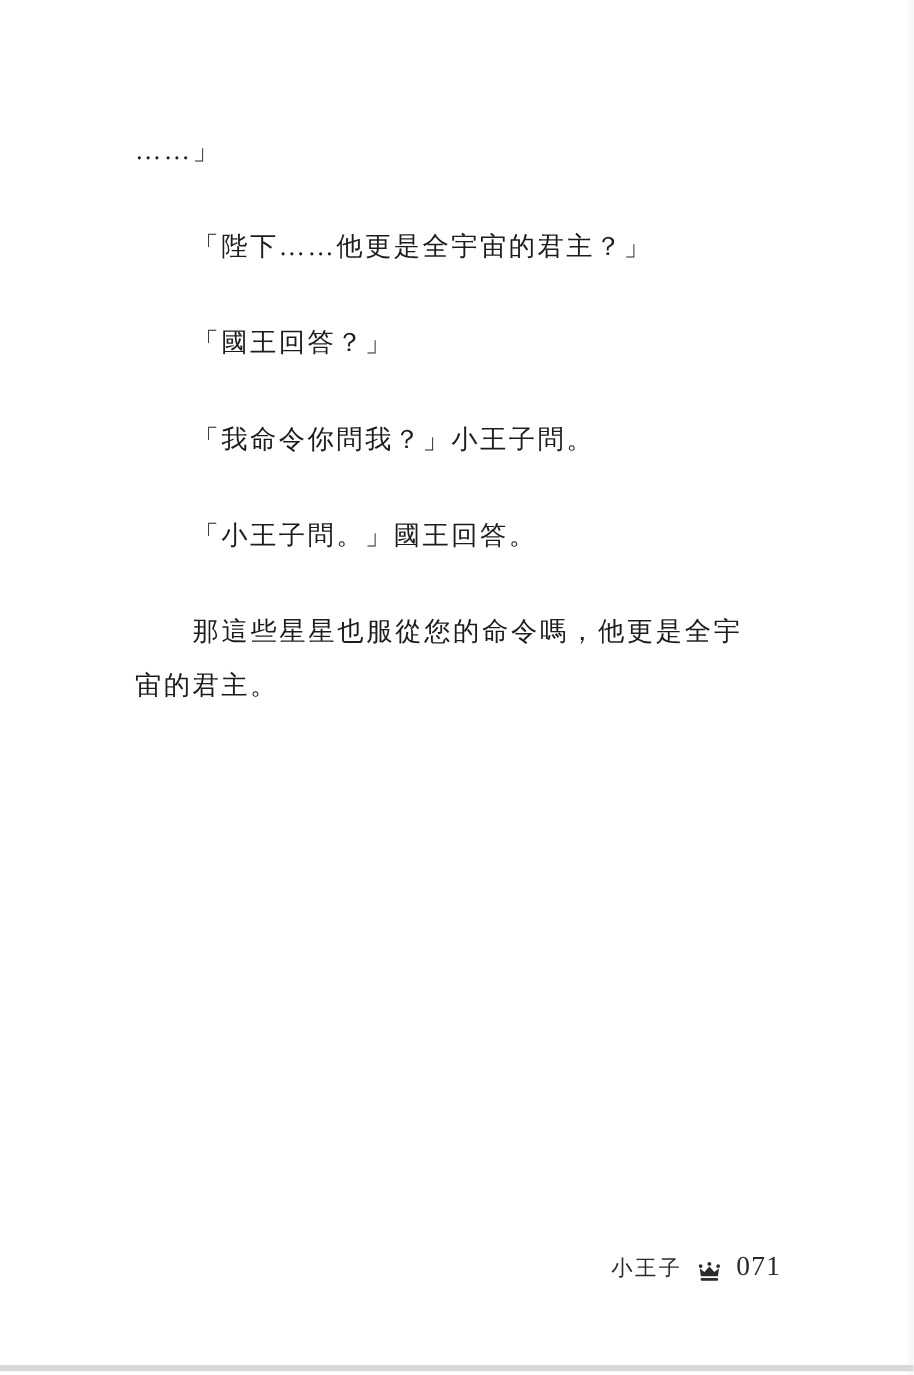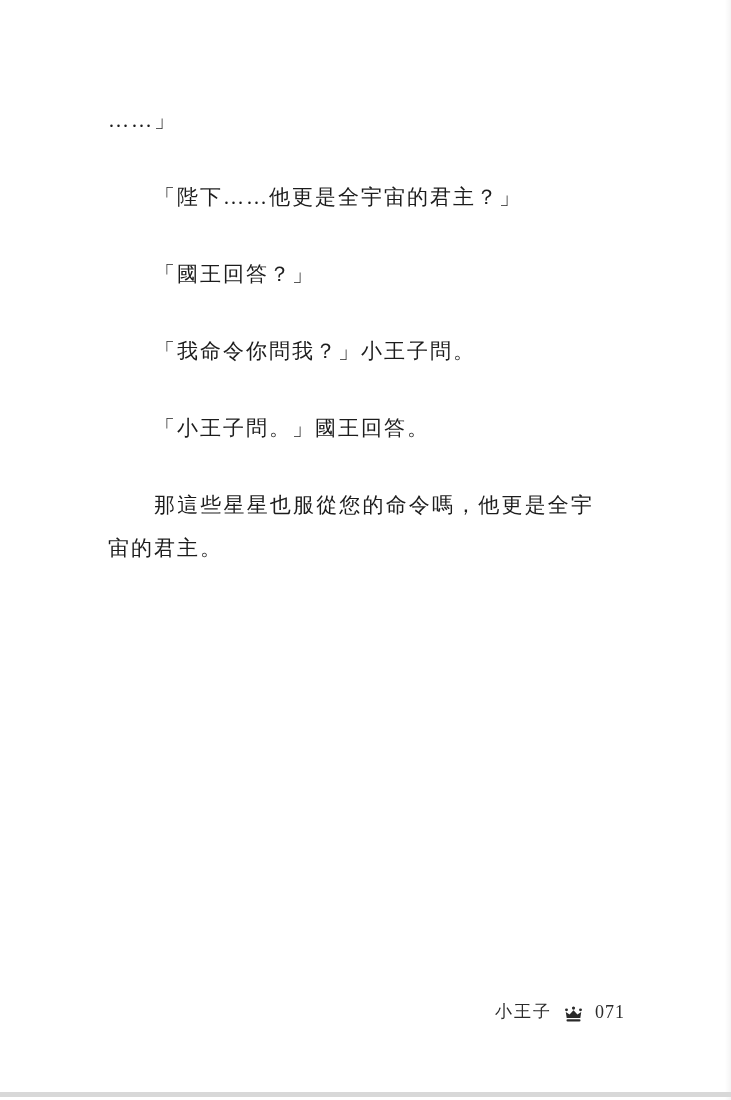--- a/index.html
+++ b/index.html
@@ -40,21 +40,21 @@
     top: 1000px;
     right: 106px;
     display: flex;
     align-items: flex-end;
     gap: 11px;
     font-size: 17px;
     letter-spacing: 2px;
     color: #2a2a2a;
   }
   .footer .page-num {
-    font-size: 18px;
+    font-size: 22px;
     letter-spacing: 1px;
   }
   .crown {
     width: 21px;
     height: 17px;
     display: inline-block;
   }
   .crown svg {
     display: block;
     width: 100%;

